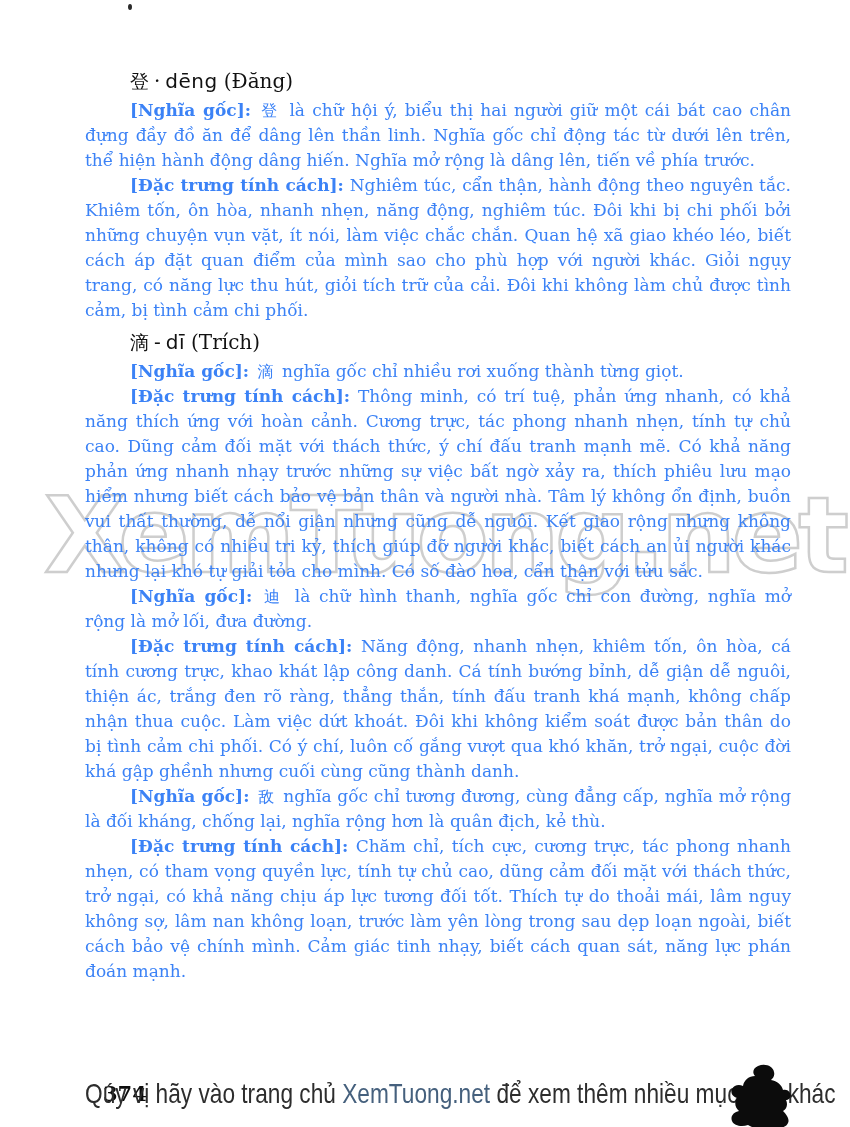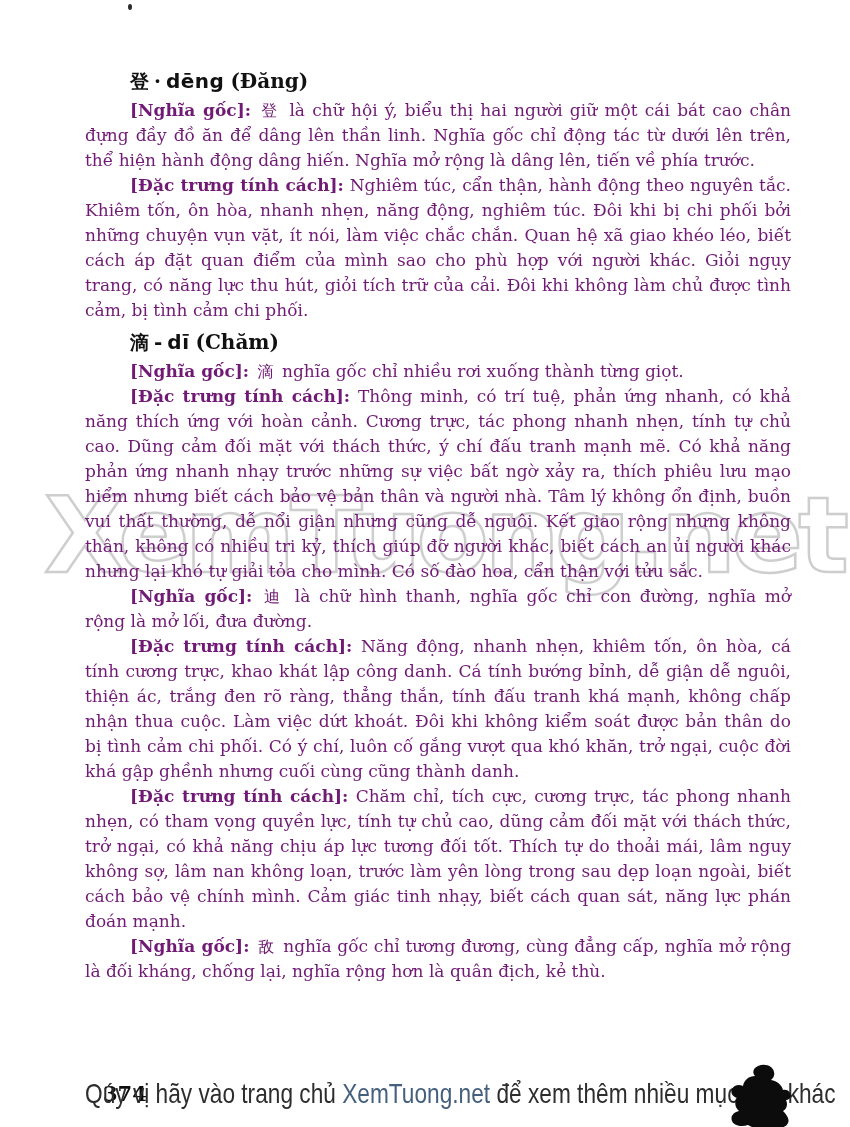--- a/index.html
+++ b/index.html
@@ -32,21 +32,21 @@
     text-stroke: 2.5px rgba(158,158,158,0.5);
     user-select: none;
   }
 
   .content {
     position: absolute; left: 85px; top: 62px; width: 706px;
     z-index: 2;
     color: #171717;
   }
   .entry-heading {
-    font-weight: bold;
+    font-weight: normal;
     font-size: 20px;
     line-height: 25px;
     margin: 7px 0 4px 0;
     padding-left: 45px;
     color: #111;
   }
   .entry-heading .hanzi {
     font-family: "DejaVu Sans", sans-serif;
     font-size: 19px;
   }
@@ -56,21 +56,21 @@
     letter-spacing: 0.5px;
   }
   .entry-heading .viet { padding-left: 6px; }
 
   p.body-par {
     margin: 0;
     font-size: 17px;
     line-height: 25px;
     text-align: justify;
     text-indent: 45px;
-    color: #701a75;
+    color: #3b82f6;
   }
   p.body-par .label { font-weight: bold; }
   p.body-par .inline-hanzi {
     font-family: "DejaVu Sans", sans-serif;
     font-size: 16px;
     padding: 0 3px;
   }
 
   
   .footer-bar {
@@ -118,21 +118,21 @@
       <span class="label">[Nghĩa gốc]:</span>
       <span class="inline-hanzi">登</span>
       <span>là chữ hội ý, biểu thị hai người giữ một cái bát cao chân đựng đầy đồ ăn để dâng lên thần linh. Nghĩa gốc chỉ động tác từ dưới lên trên, thể hiện hành động dâng hiến. Nghĩa mở rộng là dâng lên, tiến về phía trước.</span>
     </p>
     <p class="body-par">
       <span class="label">[Đặc trưng tính cách]:</span>
       <span>Nghiêm túc, cẩn thận, hành động theo nguyên tắc. Khiêm tốn, ôn hòa, nhanh nhẹn, năng động, nghiêm túc. Đôi khi bị chi phối bởi những chuyện vụn vặt, ít nói, làm việc chắc chắn. Quan hệ xã giao khéo léo, biết cách áp đặt quan điểm của mình sao cho phù hợp với người khác. Giỏi ngụy trang, có năng lực thu hút, giỏi tích trữ của cải. Đôi khi không làm chủ được tình cảm, bị tình cảm chi phối.</span>
     </p>
 
     <div class="entry-heading">
-      <span class="hanzi">滴</span><span class="sep">-</span><span class="pinyin">dī</span><span class="viet">(Chăm)</span>
+      <span class="hanzi">滴</span><span class="sep">-</span><span class="pinyin">dī</span><span class="viet">(Trích)</span>
     </div>
     <p class="body-par">
       <span class="label">[Nghĩa gốc]:</span>
       <span class="inline-hanzi">滴</span>
       <span>nghĩa gốc chỉ nhiều rơi xuống thành từng giọt.</span>
     </p>
     <p class="body-par">
       <span class="label">[Đặc trưng tính cách]:</span>
       <span>Thông minh, có trí tuệ, phản ứng nhanh, có khả năng thích ứng với hoàn cảnh. Cương trực, tác phong nhanh nhẹn, tính tự chủ cao. Dũng cảm đối mặt với thách thức, ý chí đấu tranh mạnh mẽ. Có khả năng phản ứng nhanh nhạy trước những sự việc bất ngờ xảy ra, thích phiêu lưu mạo hiểm nhưng biết cách bảo vệ bản thân và người nhà. Tâm lý không ổn định, buồn vui thất thường, dễ nổi giận nhưng cũng dễ nguôi. Kết giao rộng nhưng không thân, không có nhiều tri kỷ, thích giúp đỡ người khác, biết cách an ủi người khác nhưng lại khó tự giải tỏa cho mình. Có số đào hoa, cẩn thận với tửu sắc.</span>
     </p>
@@ -141,27 +141,27 @@
       <span class="label">[Nghĩa gốc]:</span>
       <span class="inline-hanzi">迪</span>
       <span>là chữ hình thanh, nghĩa gốc chỉ con đường, nghĩa mở rộng là mở lối, đưa đường.</span>
     </p>
     <p class="body-par">
       <span class="label">[Đặc trưng tính cách]:</span>
       <span>Năng động, nhanh nhẹn, khiêm tốn, ôn hòa, cá tính cương trực, khao khát lập công danh. Cá tính bướng bỉnh, dễ giận dễ nguôi, thiện ác, trắng đen rõ ràng, thẳng thắn, tính đấu tranh khá mạnh, không chấp nhận thua cuộc. Làm việc dứt khoát. Đôi khi không kiểm soát được bản thân do bị tình cảm chi phối. Có ý chí, luôn cố gắng vượt qua khó khăn, trở ngại, cuộc đời khá gập ghềnh nhưng cuối cùng cũng thành danh.</span>
     </p>
 
     <p class="body-par">
-      <span class="label">[Đặc trưng tính cách]:</span>
-      <span>Chăm chỉ, tích cực, cương trực, tác phong nhanh nhẹn, có tham vọng quyền lực, tính tự chủ cao, dũng cảm đối mặt với thách thức, trở ngại, có khả năng chịu áp lực tương đối tốt. Thích tự do thoải mái, lâm nguy không sợ, lâm nan không loạn, trước làm yên lòng trong sau dẹp loạn ngoài, biết cách bảo vệ chính mình. Cảm giác tinh nhạy, biết cách quan sát, năng lực phán đoán mạnh.</span>
-    </p>
-    <p class="body-par">
       <span class="label">[Nghĩa gốc]:</span>
       <span class="inline-hanzi">敌</span>
       <span>nghĩa gốc chỉ tương đương, cùng đẳng cấp, nghĩa mở rộng là đối kháng, chống lại, nghĩa rộng hơn là quân địch, kẻ thù.</span>
+    </p>
+    <p class="body-par">
+      <span class="label">[Đặc trưng tính cách]:</span>
+      <span>Chăm chỉ, tích cực, cương trực, tác phong nhanh nhẹn, có tham vọng quyền lực, tính tự chủ cao, dũng cảm đối mặt với thách thức, trở ngại, có khả năng chịu áp lực tương đối tốt. Thích tự do thoải mái, lâm nguy không sợ, lâm nan không loạn, trước làm yên lòng trong sau dẹp loạn ngoài, biết cách bảo vệ chính mình. Cảm giác tinh nhạy, biết cách quan sát, năng lực phán đoán mạnh.</span>
     </p>
 
   </div>
 
   <div class="footer-bar">
     <span class="page-number">374</span>
     <span class="footer-line">
       <span>Qúy vị hãy vào trang chủ </span><span class="brand">XemTuong.net</span><span> để xem thêm nhiều mục hay khác</span>
     </span>
     <span class="mascot">

